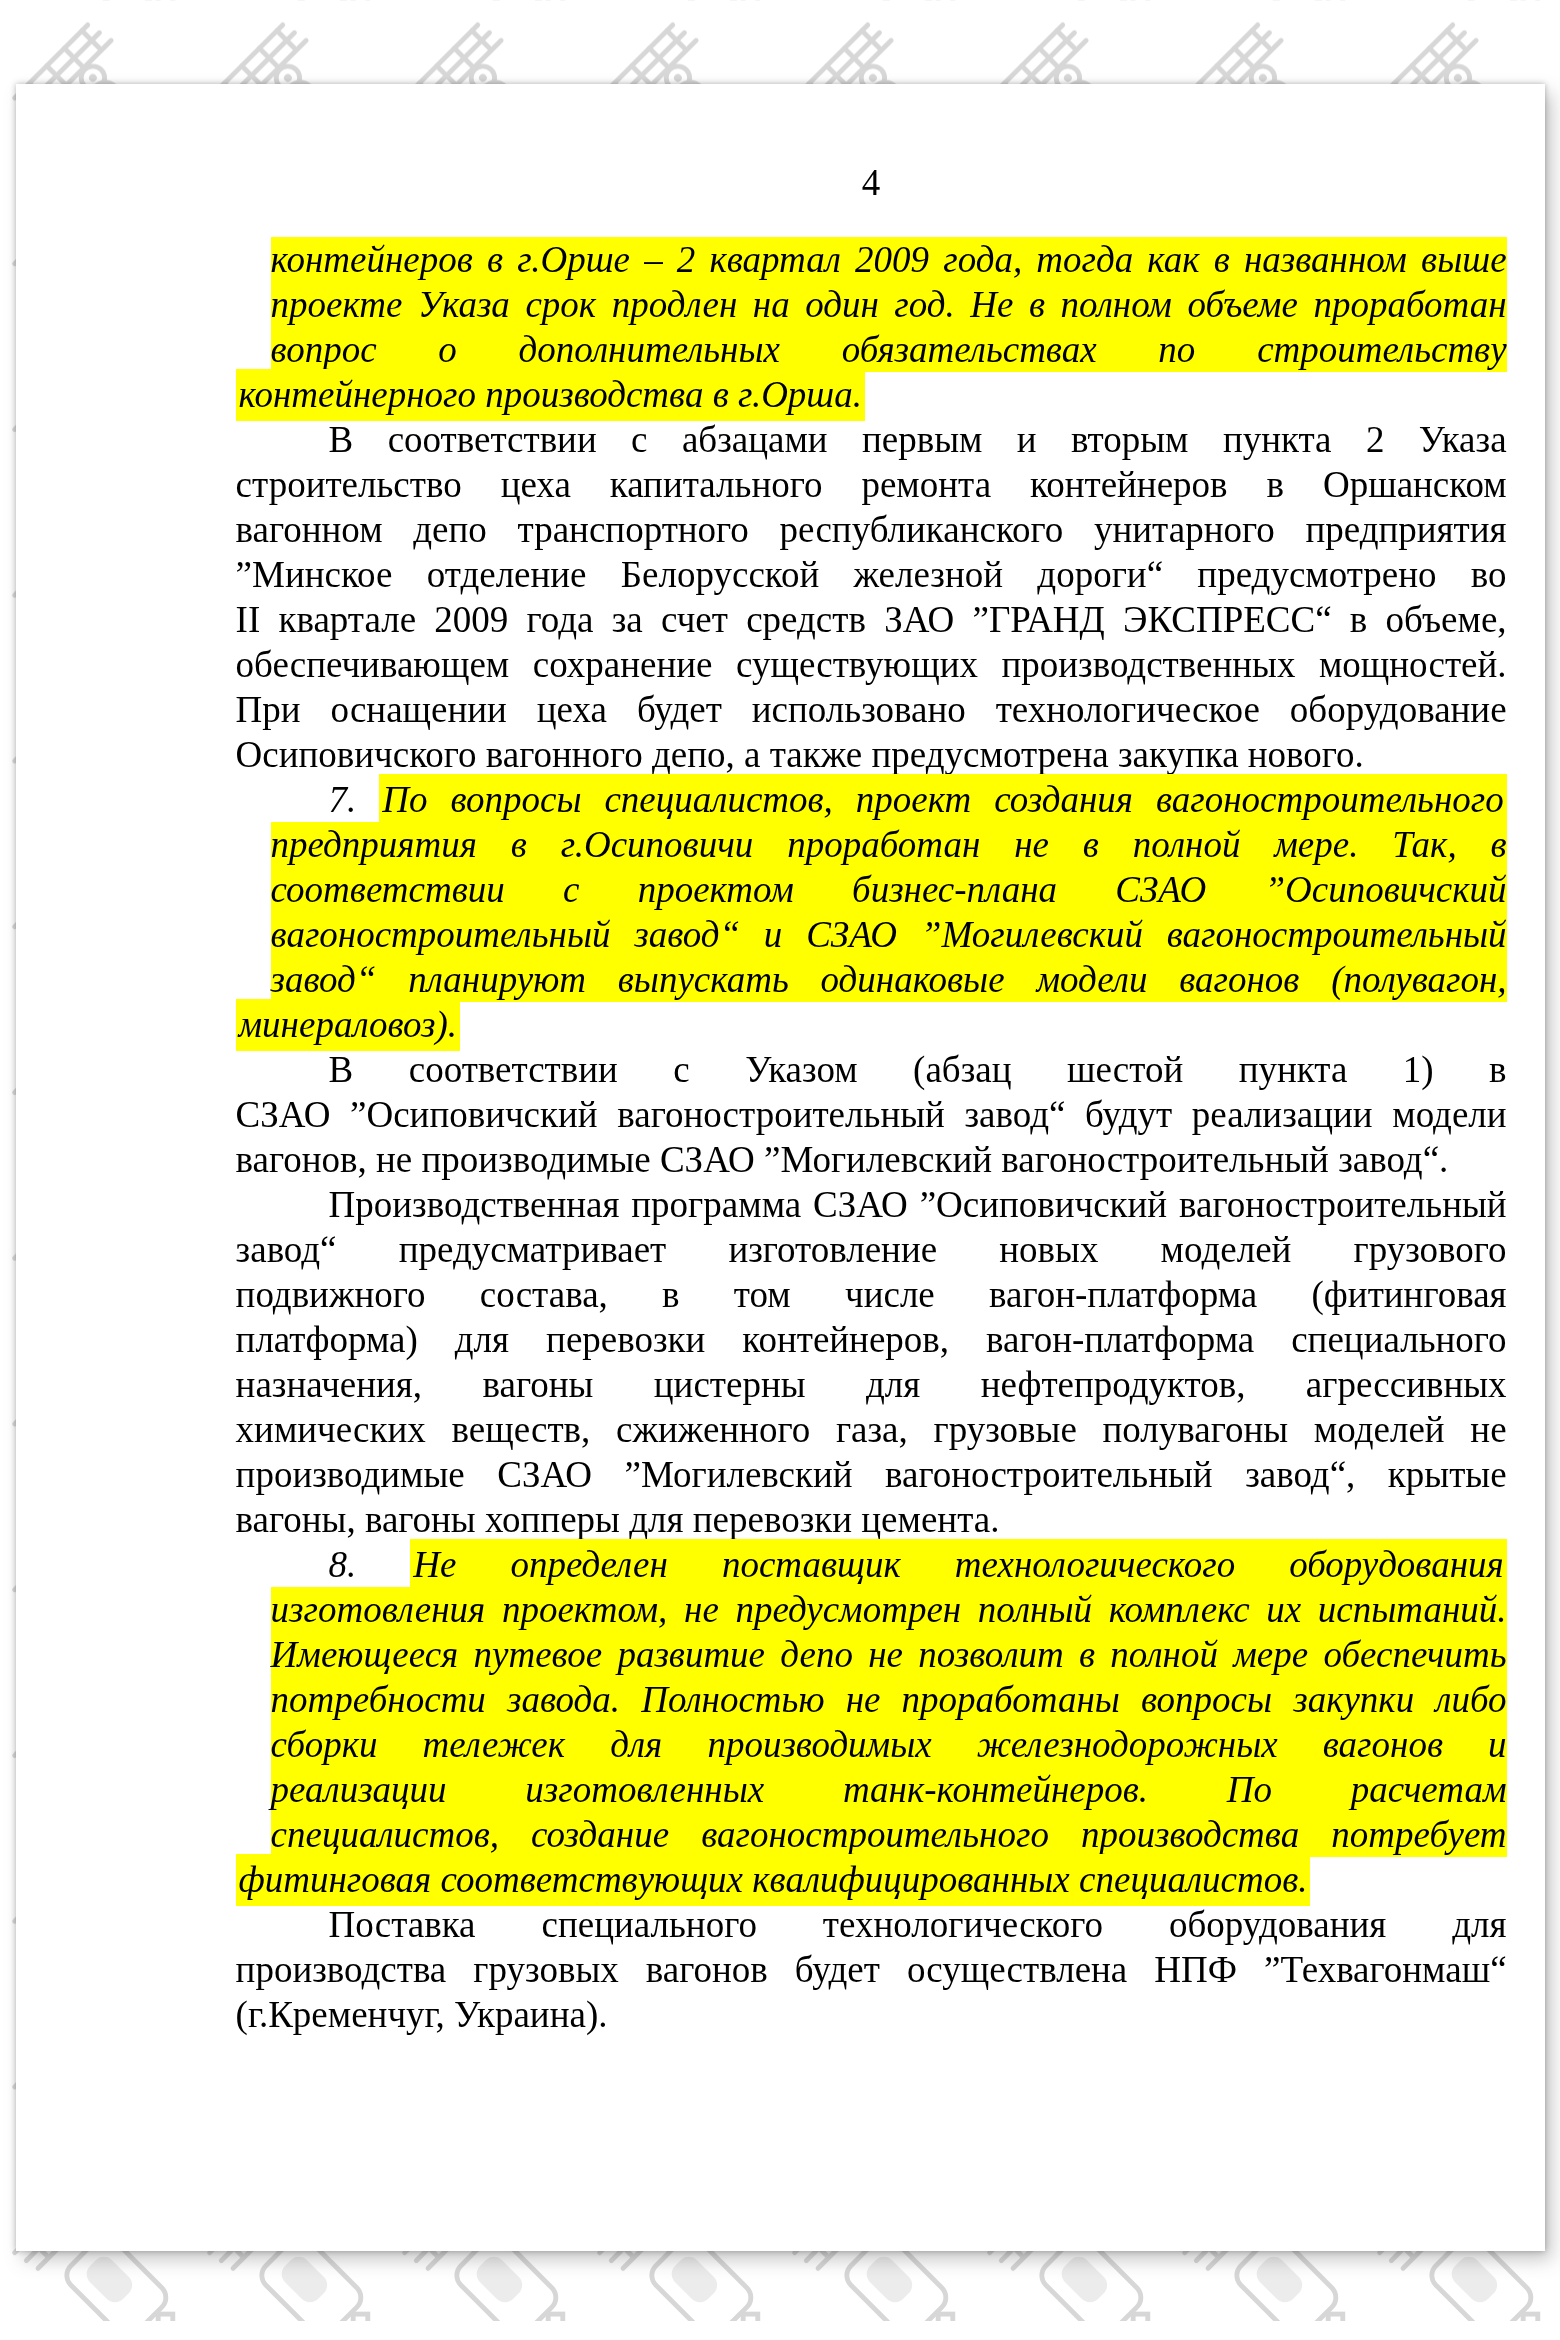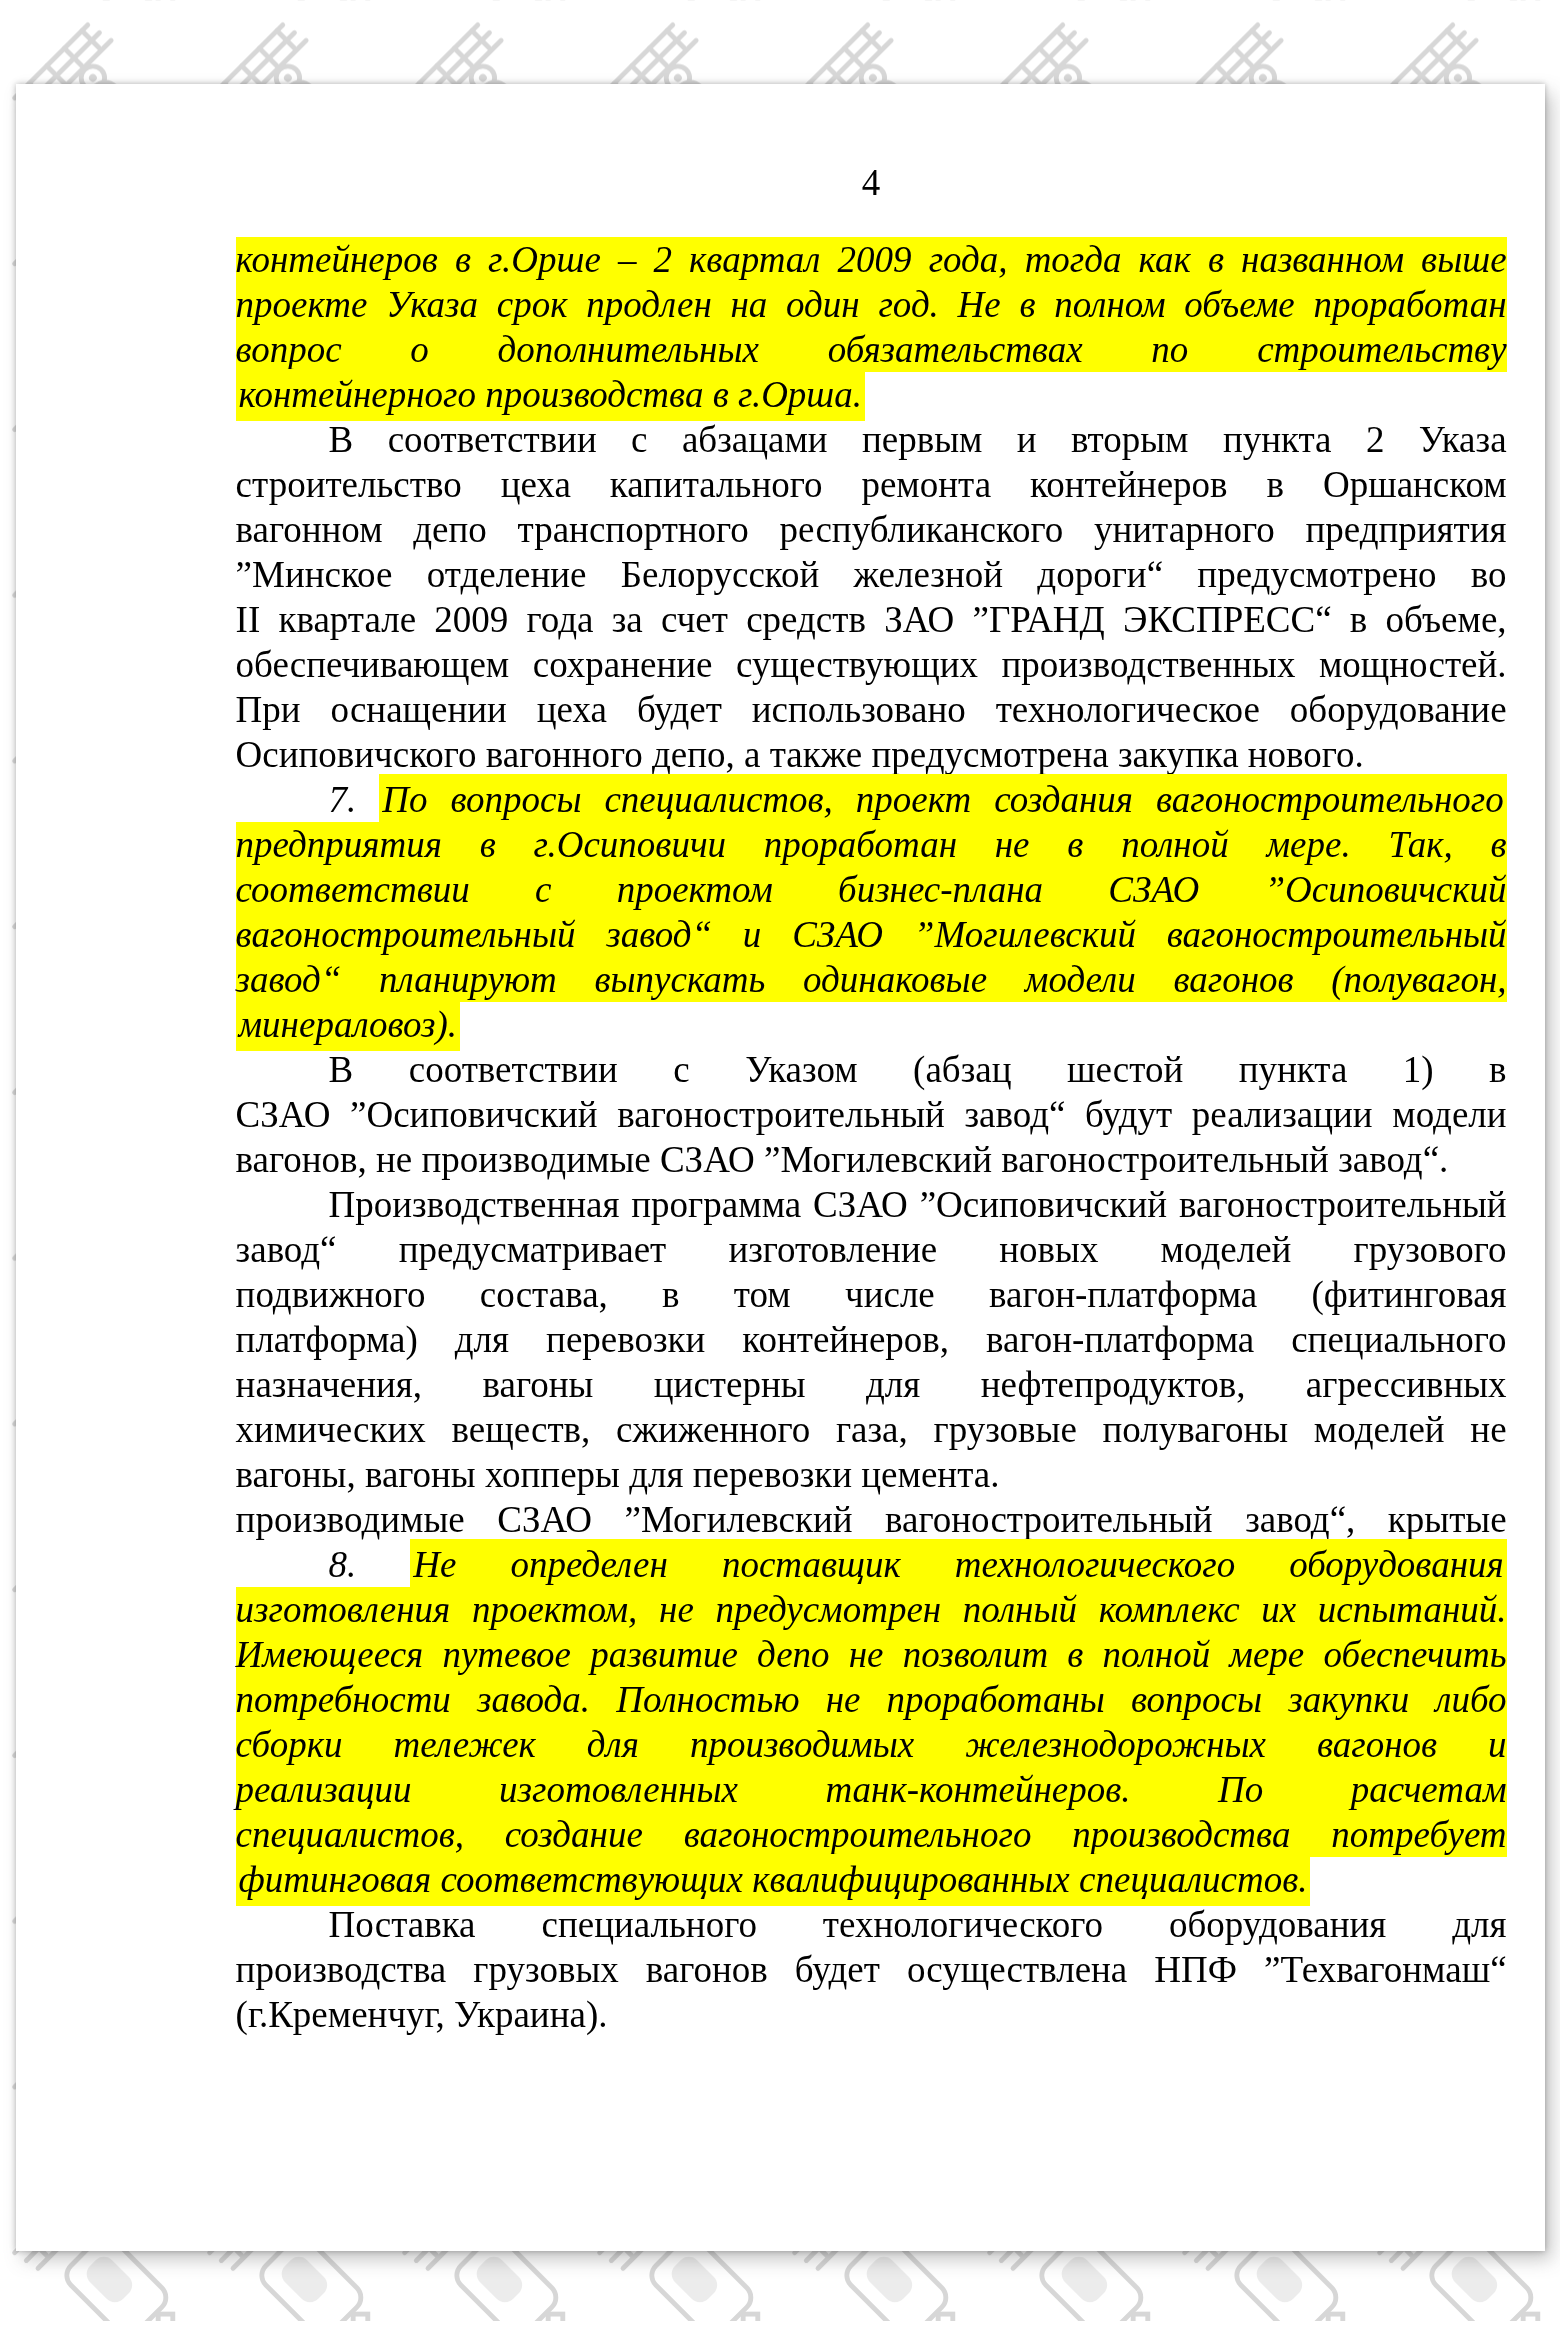--- a/index.html
+++ b/index.html
@@ -19,21 +19,21 @@
     position:absolute;left:220px;top:76px;width:1271px;
     font-size:37px;line-height:45px;
   }
   .pagenum{text-align:center;margin-bottom:32px;}
   .para{margin:0;}
   .line{min-height:45px;line-height:45px;white-space:normal;}
   .just{text-align:justify;text-align-last:justify;}
   .line:not(.just){text-align:left;text-align-last:left;}
   .indent{padding-left:93px;}
   .hl-para{font-style:italic;}
-  .hl-band{background:var(--hl,#ffff00);}
+  .hl-band{background:var(--hl,#ffff00);margin-left:35px;}
   .hl{background:var(--hl,#ffff00);padding:4.9px 2.9px 5.9px 2.9px;}
   .pfx{background:transparent;}
 </style>
 </head>
 <body>
 
 <div class="bg-layer">
   <svg width="1560" height="2341" xmlns="http://www.w3.org/2000/svg" viewBox="0 0 1600 2400">
     <defs>
       <pattern id="deco" width="200" height="170" patternUnits="userSpaceOnUse">
@@ -90,22 +90,22 @@
           <div class="line just">СЗАО ”Осиповичский вагоностроительный завод“ будут реализации модели</div>
           <div class="line">вагонов, не производимые СЗАО ”Могилевский вагоностроительный завод“.</div>
         </div>
         <div class="para">
           <div class="line just indent">Производственная программа СЗАО ”Осиповичский вагоностроительный</div>
           <div class="line just">завод“ предусматривает изготовление новых моделей грузового</div>
           <div class="line just">подвижного состава, в том числе вагон-платформа (фитинговая</div>
           <div class="line just">платформа) для перевозки контейнеров, вагон-платформа специального</div>
           <div class="line just">назначения, вагоны цистерны для нефтепродуктов, агрессивных</div>
           <div class="line just">химических веществ, сжиженного газа, грузовые полувагоны моделей не</div>
+          <div class="line just">производимые СЗАО ”Могилевский вагоностроительный завод“, крытые</div>
           <div class="line">вагоны, вагоны хопперы для перевозки цемента.</div>
-          <div class="line just">производимые СЗАО ”Могилевский вагоностроительный завод“, крытые</div>
         </div>
         <div class="para hl-para">
           <div class="line just indent"><span class="pfx">8.</span> <span class="hl">Не определен поставщик технологического оборудования</span></div>
           <div class="line just hl-band">изготовления проектом, не предусмотрен полный комплекс их испытаний.</div>
           <div class="line just hl-band">Имеющееся путевое развитие депо не позволит в полной мере обеспечить</div>
           <div class="line just hl-band">потребности завода. Полностью не проработаны вопросы закупки либо</div>
           <div class="line just hl-band">сборки тележек для производимых железнодорожных вагонов и</div>
           <div class="line just hl-band">реализации изготовленных танк-контейнеров. По расчетам</div>
           <div class="line just hl-band">специалистов, создание вагоностроительного производства потребует</div>
           <div class="line"><span class="hl">фитинговая соответствующих квалифицированных специалистов.</span></div>

